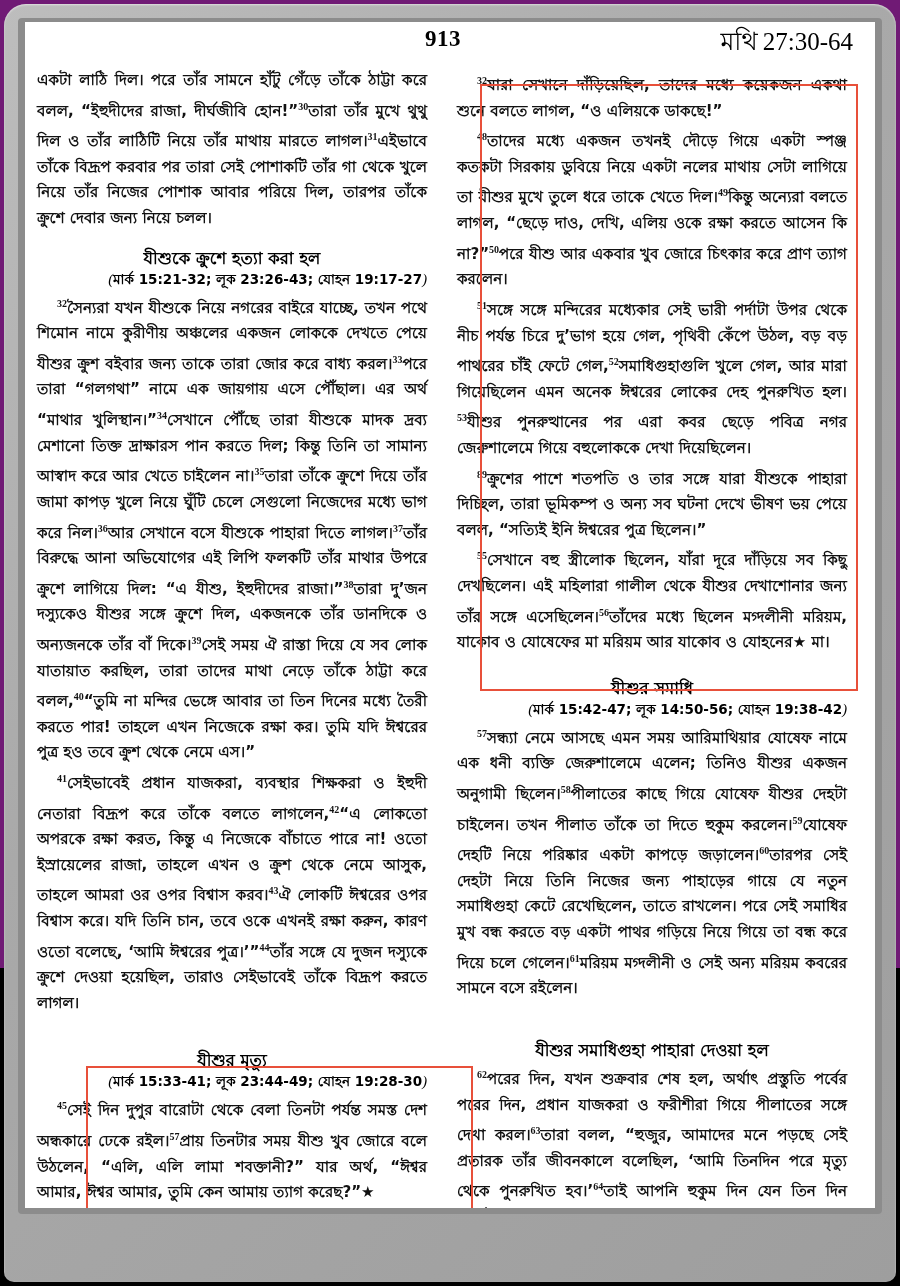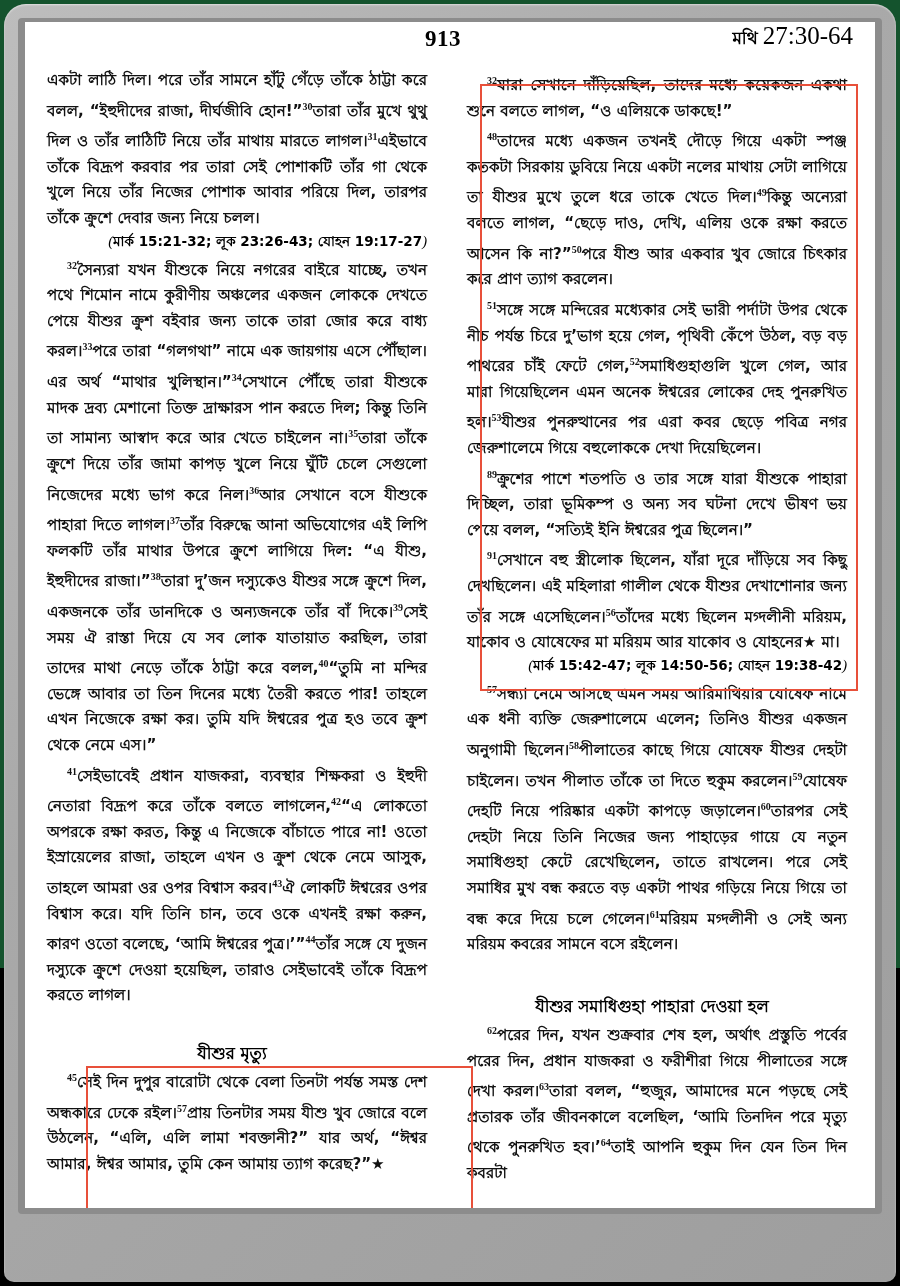--- a/index.html
+++ b/index.html
@@ -14,21 +14,21 @@
     overflow: hidden;
     font-family: "Liberation Serif", "DejaVu Serif", serif;
   }
 
   
   #viewer-frame {
     position: absolute;
     left: 0; top: 0;
     width: 900px;
     height: 968px;
-    background: #14532d;
+    background: #701a75;
   }
   #frame-bevel {
     position: absolute;
     left: 4px; top: 4px;
     width: 892px;
     height: 1278px;
     background: linear-gradient(135deg, #bdbdbd 0%, #a9a9a9 40%, #9e9e9e 100%);
     border-radius: 22px 22px 10px 10px;
     box-shadow: inset 0 1px 2px rgba(255,255,255,0.55);
   }
@@ -73,22 +73,22 @@
     position: absolute;
     right: 22px;
     top: 0px;
     font-weight: bold;
     font-size: 25px;
     color: #000;
     white-space: nowrap;
   }
   #book-reference .bn-book {
     font-family: "DejaVu Sans", "Liberation Sans", sans-serif;
-    font-size: 17px;
-    font-weight: bold;
+    font-size: 25px;
+    font-weight: normal;
   }
   #book-reference .ref-nums {
     font-family: "Liberation Serif", "DejaVu Serif", serif;
     font-size: 25px;
     font-weight: normal;
     margin-left: 5px;
   }
 
   
   .column {
@@ -110,21 +110,21 @@
   }
 
   
   .verse-block {
     font-family: "DejaVu Sans", "Liberation Sans", sans-serif;
     font-size: 15.1px;
     line-height: 25.6px;
     color: #111111;
     text-align: justify;
     text-justify: inter-word;
-    margin: 0 0 0 10px;
+    margin: 0 0 0 0;
     padding: 0;
     font-weight: 600;
   }
   .verse-block.indent { text-indent: 20px; }
   .vnum {
     font-size: 10px;
     font-weight: bold;
     vertical-align: super;
     font-family: "Liberation Serif", "DejaVu Serif", serif;
     letter-spacing: 0;
@@ -193,44 +193,47 @@
         <span class="bn-book">মথি</span><span class="ref-nums">27:30-64</span>
       </div>
     </div>
 
     <div id="gutter-rule"></div>
 
     <div class="column" id="column-left">
 
       <p class="verse-block"><span>একটা লাঠি দিল। পরে তাঁর সামনে হাঁটু গেঁড়ে তাঁকে ঠাট্টা করে বলল, “ইহুদীদের রাজা, দীর্ঘজীবি হোন!”</span><span class="vnum">30</span><span>তারা তাঁর মুখে থুথু দিল ও তাঁর লাঠিটি নিয়ে তাঁর মাথায় মারতে লাগল।</span><span class="vnum">31</span><span>এইভাবে তাঁকে বিদ্রূপ করবার পর তারা সেই পোশাকটি তাঁর গা থেকে খুলে নিয়ে তাঁর নিজের পোশাক আবার পরিয়ে দিল, তারপর তাঁকে ক্রুশে দেবার জন্য নিয়ে চলল।</span></p>
 
+      <div class="section-head">যীশুকে ক্রুশে হত্যা করা হল</div>
       <div class="section-refs"><span>(</span><span class="bn">মার্ক 15:21-32; লূক 23:26-43; যোহন 19:17-27</span><span>)</span></div>
 
       <p class="verse-block indent"><span class="vnum">32</span><span>সৈন্যরা যখন যীশুকে নিয়ে নগরের বাইরে যাচ্ছে, তখন পথে শিমোন নামে কুরীণীয় অঞ্চলের একজন লোককে দেখতে পেয়ে যীশুর ক্রুশ বইবার জন্য তাকে তারা জোর করে বাধ্য করল।</span><span class="vnum">33</span><span>পরে তারা “গলগথা” নামে এক জায়গায় এসে পৌঁছাল। এর অর্থ “মাথার খুলিস্থান।”</span><span class="vnum">34</span><span>সেখানে পৌঁছে তারা যীশুকে মাদক দ্রব্য মেশানো তিক্ত দ্রাক্ষারস পান করতে দিল; কিন্তু তিনি তা সামান্য আস্বাদ করে আর খেতে চাইলেন না।</span><span class="vnum">35</span><span>তারা তাঁকে ক্রুশে দিয়ে তাঁর জামা কাপড় খুলে নিয়ে ঘুঁটি চেলে সেগুলো নিজেদের মধ্যে ভাগ করে নিল।</span><span class="vnum">36</span><span>আর সেখানে বসে যীশুকে পাহারা দিতে লাগল।</span><span class="vnum">37</span><span>তাঁর বিরুদ্ধে আনা অভিযোগের এই লিপি ফলকটি তাঁর মাথার উপরে ক্রুশে লাগিয়ে দিল: “এ যীশু, ইহুদীদের রাজা।”</span><span class="vnum">38</span><span>তারা দু’জন দস্যুকেও যীশুর সঙ্গে ক্রুশে দিল, একজনকে তাঁর ডানদিকে ও অন্যজনকে তাঁর বাঁ দিকে।</span><span class="vnum">39</span><span>সেই সময় ঐ রাস্তা দিয়ে যে সব লোক যাতায়াত করছিল, তারা তাদের মাথা নেড়ে তাঁকে ঠাট্টা করে বলল,</span><span class="vnum">40</span><span>“তুমি না মন্দির ভেঙ্গে আবার তা তিন দিনের মধ্যে তৈরী করতে পার! তাহলে এখন নিজেকে রক্ষা কর। তুমি যদি ঈশ্বরের পুত্র হও তবে ক্রুশ থেকে নেমে এস।”</span></p>
 
       <p class="verse-block indent"><span class="vnum">41</span><span>সেইভাবেই প্রধান যাজকরা, ব্যবস্থার শিক্ষকরা ও ইহুদী নেতারা বিদ্রূপ করে তাঁকে বলতে লাগলেন,</span><span class="vnum">42</span><span>“এ লোকতো অপরকে রক্ষা করত, কিন্তু এ নিজেকে বাঁচাতে পারে না! ওতো ইস্রায়েলের রাজা, তাহলে এখন ও ক্রুশ থেকে নেমে আসুক, তাহলে আমরা ওর ওপর বিশ্বাস করব।</span><span class="vnum">43</span><span>ঐ লোকটি ঈশ্বরের ওপর বিশ্বাস করে। যদি তিনি চান, তবে ওকে এখনই রক্ষা করুন, কারণ ওতো বলেছে, ‘আমি ঈশ্বরের পুত্র।’”</span><span class="vnum">44</span><span>তাঁর সঙ্গে যে দুজন দস্যুকে ক্রুশে দেওয়া হয়েছিল, তারাও সেইভাবেই তাঁকে বিদ্রূপ করতে লাগল।</span></p>
 
       <div class="section-head" style="margin-top:34px;">যীশুর মৃত্যু</div>
+      <div class="section-refs"><span>(</span><span class="bn">মার্ক 15:33-41; লূক 23:44-49; যোহন 19:28-30</span><span>)</span></div>
 
       <p class="verse-block indent"><span class="vnum">45</span><span>সেই দিন দুপুর বারোটা থেকে বেলা তিনটা পর্যন্ত সমস্ত দেশ অন্ধকারে ঢেকে রইল।</span><span class="vnum">57</span><span>প্রায় তিনটার সময় যীশু খুব জোরে বলে উঠলেন, “এলি, এলি লামা শবক্তানী?” যার অর্থ, “ঈশ্বর আমার, ঈশ্বর আমার, তুমি কেন আমায় ত্যাগ করেছ?”★</span></p>
 
     </div>
 
     <div class="column" id="column-right">
 
       <p class="verse-block indent"><span class="vnum">32</span><span>যারা সেখানে দাঁড়িয়েছিল, তাদের মধ্যে কয়েকজন একথা শুনে বলতে লাগল, “ও এলিয়কে ডাকছে!”</span></p>
 
       <p class="verse-block indent"><span class="vnum">48</span><span>তাদের মধ্যে একজন তখনই দৌড়ে গিয়ে একটা স্পঞ্জ কতকটা সিরকায় ডুবিয়ে নিয়ে একটা নলের মাথায় সেটা লাগিয়ে তা যীশুর মুখে তুলে ধরে তাকে খেতে দিল।</span><span class="vnum">49</span><span>কিন্তু অন্যেরা বলতে লাগল, “ছেড়ে দাও, দেখি, এলিয় ওকে রক্ষা করতে আসেন কি না?”</span><span class="vnum">50</span><span>পরে যীশু আর একবার খুব জোরে চিৎকার করে প্রাণ ত্যাগ করলেন।</span></p>
 
       <p class="verse-block indent"><span class="vnum">51</span><span>সঙ্গে সঙ্গে মন্দিরের মধ্যেকার সেই ভারী পর্দাটা উপর থেকে নীচ পর্যন্ত চিরে দু’ভাগ হয়ে গেল, পৃথিবী কেঁপে উঠল, বড় বড় পাথরের চাঁই ফেটে গেল,</span><span class="vnum">52</span><span>সমাধিগুহাগুলি খুলে গেল, আর মারা গিয়েছিলেন এমন অনেক ঈশ্বরের লোকের দেহ পুনরুখিত হল।</span><span class="vnum">53</span><span>যীশুর পুনরুত্থানের পর এরা কবর ছেড়ে পবিত্র নগর জেরুশালেমে গিয়ে বহুলোককে দেখা দিয়েছিলেন।</span></p>
 
       <p class="verse-block indent"><span class="vnum">89</span><span>ক্রুশের পাশে শতপতি ও তার সঙ্গে যারা যীশুকে পাহারা দিচ্ছিল, তারা ভূমিকম্প ও অন্য সব ঘটনা দেখে ভীষণ ভয় পেয়ে বলল, “সত্যিই ইনি ঈশ্বরের পুত্র ছিলেন।”</span></p>
 
-      <p class="verse-block indent"><span class="vnum">91</span><span>সেখানে বহু স্ত্রীলোক ছিলেন, যাঁরা দূরে দাঁড়িয়ে সব কিছু দেখছিলেন। এই মহিলারা গালীল থেকে যীশুর দেখাশোনার জন্য তাঁর সঙ্গে এসেছিলেন।</span><span class="vnum">56</span><span>তাঁদের মধ্যে ছিলেন মগ্দলীনী মরিয়ম, যাকোব ও যোষেফের মা মরিয়ম আর যাকোব ও যোহনের★ মা।</span></p>
-
+      <p class="verse-block indent"><span class="vnum">55</span><span>সেখানে বহু স্ত্রীলোক ছিলেন, যাঁরা দূরে দাঁড়িয়ে সব কিছু দেখছিলেন। এই মহিলারা গালীল থেকে যীশুর দেখাশোনার জন্য তাঁর সঙ্গে এসেছিলেন।</span><span class="vnum">56</span><span>তাঁদের মধ্যে ছিলেন মগ্দলীনী মরিয়ম, যাকোব ও যোষেফের মা মরিয়ম আর যাকোব ও যোহনের★ মা।</span></p>
+
+      <div class="section-head" style="margin-top:22px;">যীশুর সমাধি</div>
       <div class="section-refs"><span>(</span><span class="bn">মার্ক 15:42-47; লূক 14:50-56; যোহন 19:38-42</span><span>)</span></div>
 
       <p class="verse-block indent"><span class="vnum">57</span><span>সন্ধ্যা নেমে আসছে এমন সময় আরিমাথিয়ার যোষেফ নামে এক ধনী ব্যক্তি জেরুশালেমে এলেন; তিনিও যীশুর একজন অনুগামী ছিলেন।</span><span class="vnum">58</span><span>পীলাতের কাছে গিয়ে যোষেফ যীশুর দেহটা চাইলেন। তখন পীলাত তাঁকে তা দিতে হুকুম করলেন।</span><span class="vnum">59</span><span>যোষেফ দেহটি নিয়ে পরিষ্কার একটা কাপড়ে জড়ালেন।</span><span class="vnum">60</span><span>তারপর সেই দেহটা নিয়ে তিনি নিজের জন্য পাহাড়ের গায়ে যে নতুন সমাধিগুহা কেটে রেখেছিলেন, তাতে রাখলেন। পরে সেই সমাধির মুখ বন্ধ করতে বড় একটা পাথর গড়িয়ে নিয়ে গিয়ে তা বন্ধ করে দিয়ে চলে গেলেন।</span><span class="vnum">61</span><span>মরিয়ম মগ্দলীনী ও সেই অন্য মরিয়ম কবরের সামনে বসে রইলেন।</span></p>
 
       <div class="section-head" style="margin-top:38px;">যীশুর সমাধিগুহা পাহারা দেওয়া হল</div>
 
       <p class="verse-block indent" style="margin-top:1px;"><span class="vnum">62</span><span>পরের দিন, যখন শুক্রবার শেষ হল, অর্থাৎ প্রস্তুতি পর্বের পরের দিন, প্রধান যাজকরা ও ফরীশীরা গিয়ে পীলাতের সঙ্গে দেখা করল।</span><span class="vnum">63</span><span>তারা বলল, “হুজুর, আমাদের মনে পড়ছে সেই প্রতারক তাঁর জীবনকালে বলেছিল, ‘আমি তিনদিন পরে মৃত্যু থেকে পুনরুখিত হব।’</span><span class="vnum">64</span><span>তাই আপনি হুকুম দিন যেন তিন দিন কবরটা</span></p>
 
     </div>
 

